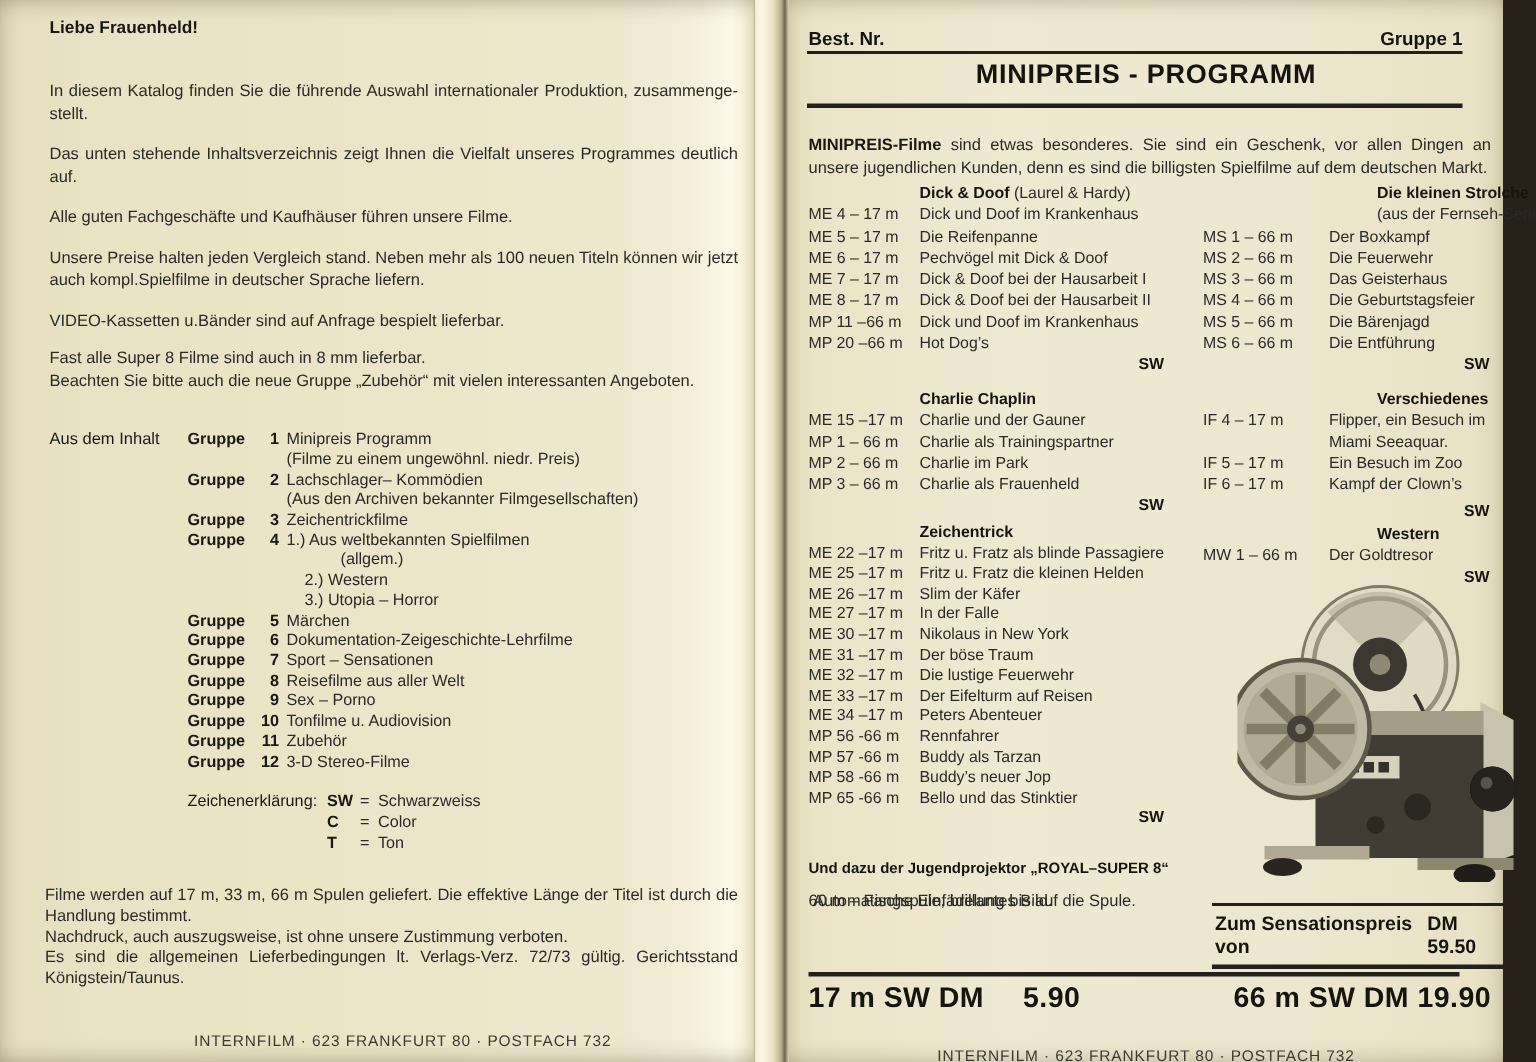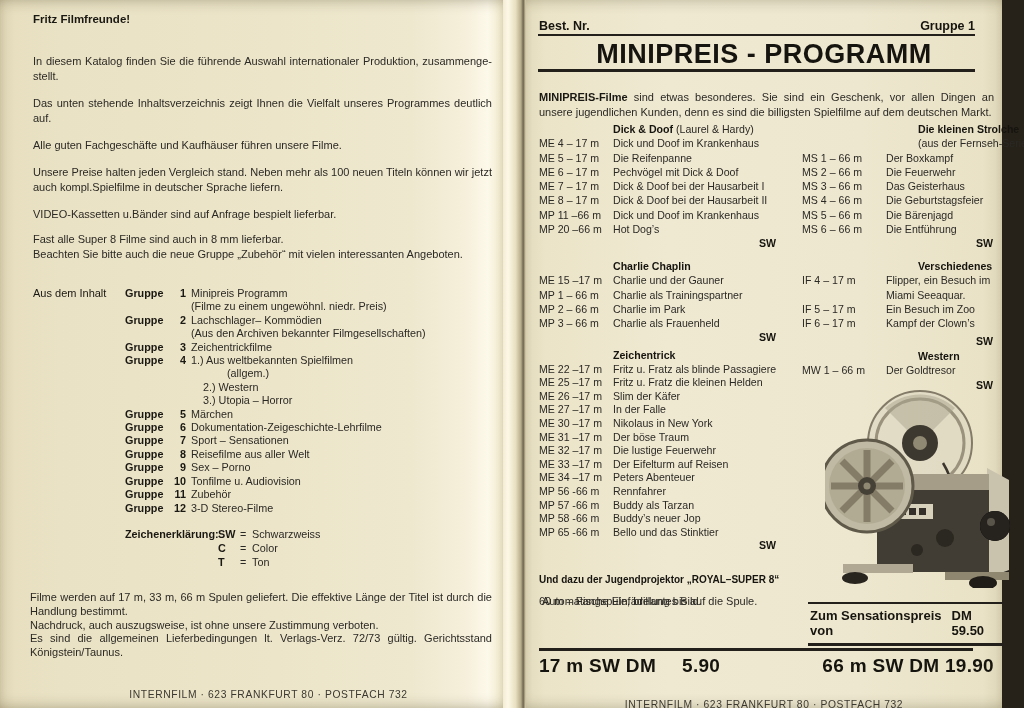--- a/index.html
+++ b/index.html
@@ -34,37 +34,37 @@
   #inhalt-label{position:absolute;left:33px;top:287px;font-size:11px;font-weight:normal;color:#1a1813;}
   #inhalt-list{position:absolute;left:125px;top:287px;width:370px;}
   .inh-row{display:flex;font-size:10.8px;line-height:13.4px;}
   .inh-g{width:46px;font-weight:bold;color:#1a1813;flex:none;}
   .inh-n{width:15px;text-align:right;font-weight:bold;color:#1a1813;flex:none;}
   .inh-t{margin-left:5px;white-space:nowrap;}
   .ind12 .inh-t{padding-left:12px;}
   .ind36 .inh-t{padding-left:36px;}
 
   #legend{position:absolute;left:125px;top:527px;font-size:10.8px;line-height:14px;display:flex;}
-  #legend .lg-label{font-weight:bold;color:#1a1813;width:93px;flex:none;}
+  #legend .lg-label{font-weight:normal;color:#1a1813;width:93px;flex:none;}
   .lg-item{display:flex;}
   .lg-key{font-weight:bold;color:#1a1813;width:22px;flex:none;}
   .lg-eq{width:12px;flex:none;}
 
   #footnotes{position:absolute;left:30px;top:591px;width:462px;font-size:11px;line-height:13.8px;text-align:justify;}
   #footnotes p{margin:0;}
   .pg-footer{position:absolute;left:0;width:100%;text-align:center;font-size:10.3px;letter-spacing:.6px;color:#3b3831;}
   #lp-footer{top:689px;padding-left:34px;box-sizing:border-box;}
   #rp-footer{top:699px;}
 
   
   #rp-bestnr{position:absolute;left:13px;top:19px;font-size:12.5px;font-weight:bold;color:#16140f;}
   #rp-gruppe{position:absolute;right:27px;top:19px;font-size:12.5px;font-weight:bold;color:#16140f;}
   .rule{position:absolute;background:#23201b;}
   #rule-top{left:12px;right:27px;top:34px;height:2px;}
-  #rp-title{position:absolute;left:0;top:39px;width:100%;text-align:center;font-size:27px;font-weight:bold;letter-spacing:.5px;color:#16140f;}
+  #rp-title{position:absolute;left:0;top:39px;width:100%;text-align:center;font-size:18px;font-weight:bold;letter-spacing:.5px;color:#16140f;}
   #rule-title{left:12px;right:27px;top:69px;height:3px;}
   #rp-intro{position:absolute;left:13px;top:79px;width:455px;font-size:11px;line-height:14.8px;text-align:justify;}
 
   
   .film-sec{position:absolute;font-size:10.6px;line-height:14.3px;color:#2b2925;}
   .film-sec.tight{line-height:13.6px;}
   .sec-l{left:13px;width:237px;}
   .sec-r{left:276px;width:191px;}
   .sec-head{font-weight:bold;color:#16140f;white-space:nowrap;}
   .sec-l .sec-head,.sec-l .sec-sub{margin-left:74px;}
@@ -86,21 +86,21 @@
   #rule-price{left:13px;right:29px;top:648px;height:3px;}
   #price-line{position:absolute;left:13px;top:655px;width:455px;display:flex;justify-content:space-between;font-size:19px;font-weight:bold;color:#16140f;letter-spacing:.3px;}
   #price-left .amount{margin-left:26px;}
 
   #projector{position:absolute;left:299px;top:388px;width:186px;height:200px;}
 </style>
 </head>
 <body>
 
 <div class="page" id="left-page">
-  <div id="lp-greeting">Fritz Filmfreunde!</div>
+  <div id="lp-greeting">Liebe Frauenheld!</div>
   <p class="lp-para" style="top:43px">In diesem Katalog finden Sie die führende Auswahl internationaler Produktion, zusammenge-stellt.</p>
   <p class="lp-para" style="top:85px">Das unten stehende Inhaltsverzeichnis zeigt Ihnen die Vielfalt unseres Programmes deutlich auf.</p>
   <p class="lp-para nojust" style="top:127px">Alle guten Fachgeschäfte und Kaufhäuser führen unsere Filme.</p>
   <p class="lp-para" style="top:154px">Unsere Preise halten jeden Vergleich stand. Neben mehr als 100 neuen Titeln können wir jetzt auch kompl.Spielfilme in deutscher Sprache liefern.</p>
   <p class="lp-para nojust" style="top:196px">VIDEO-Kassetten u.Bänder sind auf Anfrage bespielt lieferbar.</p>
   <p class="lp-para nojust" style="top:221px">Fast alle Super 8 Filme sind auch in 8 mm lieferbar.</p>
   <p class="lp-para nojust" style="top:236px">Beachten Sie bitte auch die neue Gruppe „Zubehör“ mit vielen interessanten Angeboten.</p>
 
   <div id="inhalt-label">Aus dem Inhalt</div>
   <div id="inhalt-list">

